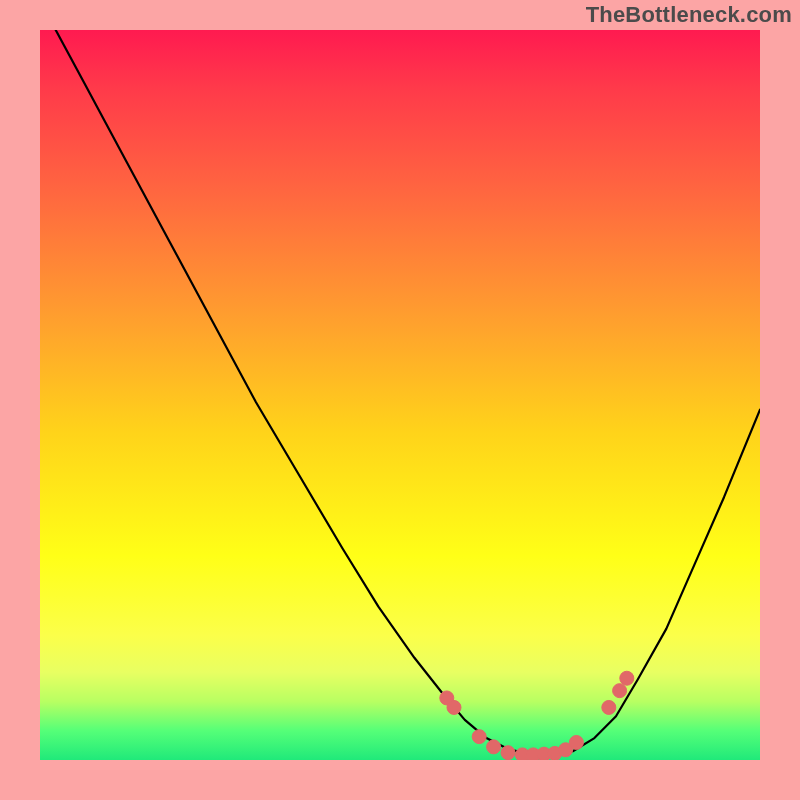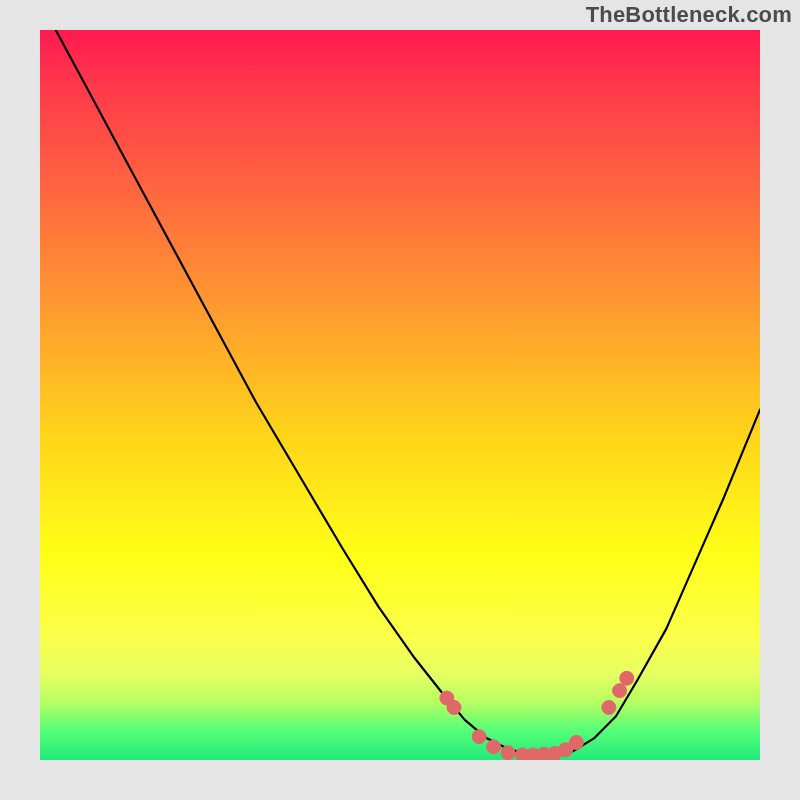--- a/index.html
+++ b/index.html
@@ -8,21 +8,21 @@
     width: 800px;
     height: 800px;
     overflow: hidden;
     background: #000;
     font-family: Arial, Helvetica, sans-serif;
   }
   .frame {
     position: relative;
     width: 800px;
     height: 800px;
-    background: #e5e5e5;
+    background: #fca5a5;
   }
   .watermark {
     position: absolute;
     top: 2px;
     right: 8px;
     color: #4b4b4b;
     font-size: 22px;
     font-weight: 600;
     letter-spacing: 0.2px;
     z-index: 10;

